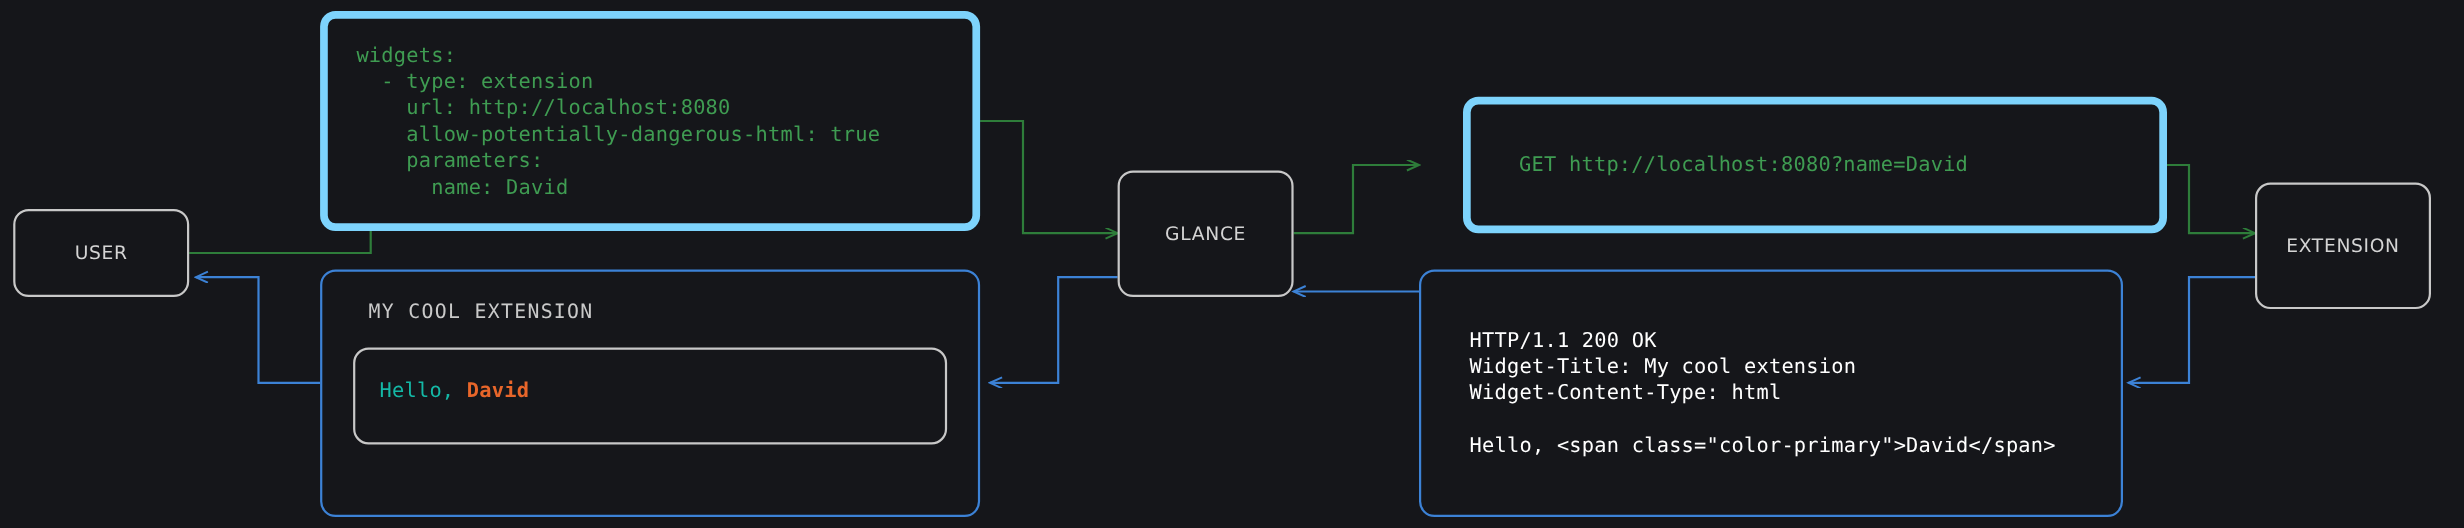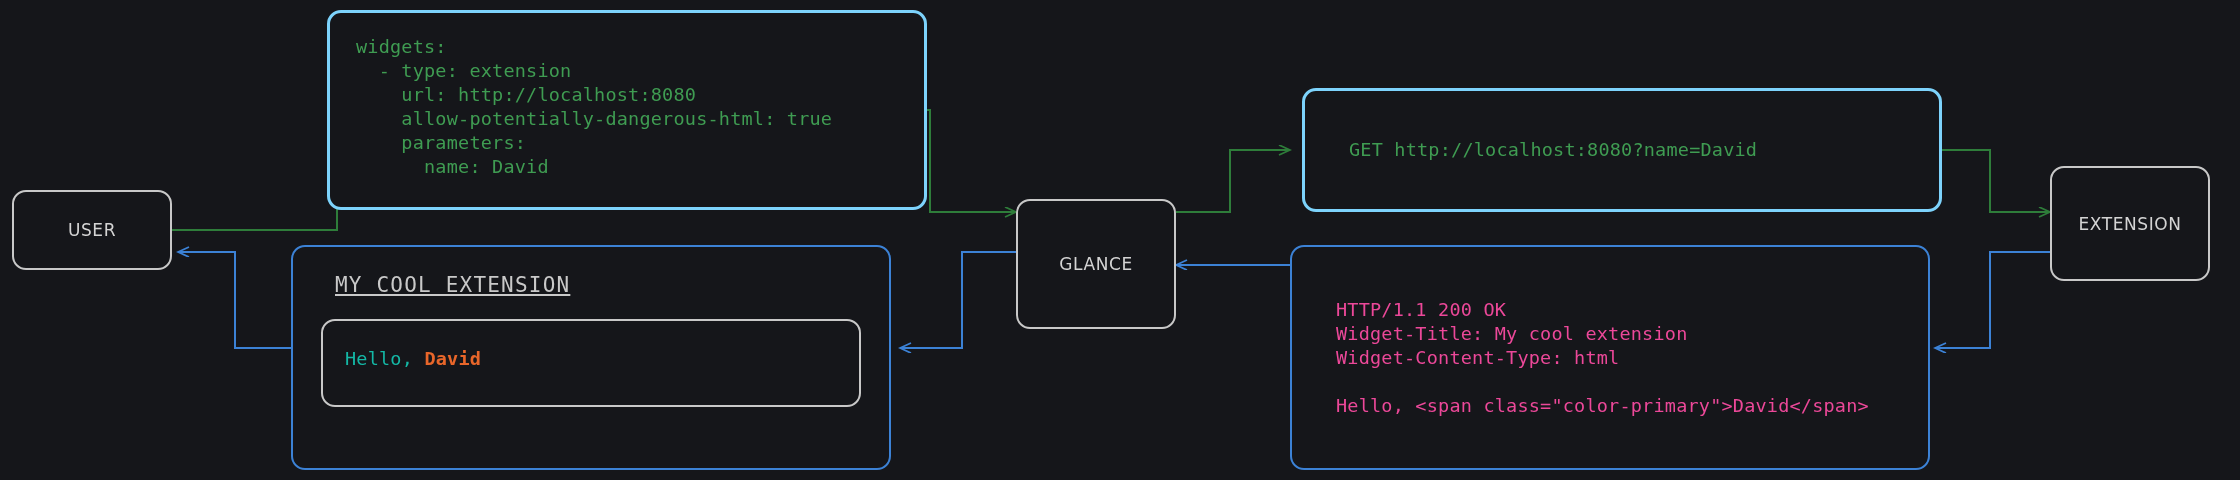--- a/index.html
+++ b/index.html
@@ -31,40 +31,39 @@
     z-index: 5;
   }
   .codebox {
     position: absolute;
     border-radius: 14px;
     background: #15161a;
     box-sizing: border-box;
     z-index: 5;
     padding: 22px 26px;
   }
-  .codebox.green { border: 3px solid #7dd3fc; margin-left: 36px; }
+  .codebox.green { border: 7px solid #7dd3fc; }
   .codebox.blue  { border: 2px solid #3c82d6; }
   .code {
     margin: 0;
     white-space: pre;
     font-family: "DejaVu Sans Mono", "Liberation Mono", monospace;
     font-size: 18.5px;
     line-height: 24px;
     letter-spacing: 0.2px;
   }
   .code.green { color: #3f9c52; }
-  .code.blue  { color: #ec4899; }
+  .code.blue  { color: #ffffff; }
   .code.gray  { color: #14b8a6; }
   .widget-title {
     font-family: "DejaVu Sans Mono", "Liberation Mono", monospace;
-    font-size: 21px;
+    font-size: 18px;
     color: #c9c9c9;
     letter-spacing: 1.2px;
     margin: 0 0 22px 14px;
-    text-decoration: underline;
   }
   .inner-card {
     border: 2px solid #c8c8c8;
     border-radius: 14px;
     padding: 26px 22px;
     box-sizing: border-box;
   }
   .orange { color: #e8662a; font-weight: bold; }
   svg.wires {
     position: absolute;
@@ -120,21 +119,21 @@
 
     <g>
       <path d="M291,348 L235,348 L235,252 L178,252" fill="none" stroke="#3c82d6" stroke-width="2" marker-end="url(#ab)"></path>
     </g>
   </svg>
 
   <div class="node" style="left:12px; top:190px; width:160px; height:80px;">
     <span>USER</span>
   </div>
 
-  <div class="node" style="left:1016px; top:155px; width:160px; height:130px;margin-top:44px;">
+  <div class="node" style="left:1016px; top:155px; width:160px; height:115px;">
     <span>GLANCE</span>
   </div>
 
   <div class="node" style="left:2050px; top:166px; width:160px; height:115px;">
     <span>EXTENSION</span>
   </div>
 
   <div class="codebox green" style="left:291px; top:10px; width:600px; height:200px;">
     <pre class="code green">widgets:
   - type: extension
@@ -144,21 +143,21 @@
       name: David</pre>
   </div>
 
   <div class="codebox blue" style="left:291px; top:245px; width:600px; height:225px; padding:26px 28px;">
     <div class="widget-title">MY COOL EXTENSION</div>
     <div class="inner-card" style="height:88px;">
       <span class="code gray" style="display:inline;">Hello, </span><span class="code orange" style="display:inline;">David</span>
     </div>
   </div>
 
-  <div class="codebox green" style="left:1266px; top:88px; width:640px; height:124px; display:flex; align-items:center;">
+  <div class="codebox green" style="left:1330px; top:88px; width:640px; height:124px; display:flex; align-items:center;">
     <pre class="code green" style="margin-left:18px;">GET http://localhost:8080?name=David</pre>
   </div>
 
   <div class="codebox blue" style="left:1290px; top:245px; width:640px; height:225px; display:flex; align-items:center;">
     <pre class="code blue" style="margin-left:18px;">HTTP/1.1 200 OK
 Widget-Title: My cool extension
 Widget-Content-Type: html
 
 Hello, &lt;span class="color-primary"&gt;David&lt;/span&gt;</pre>
   </div>

